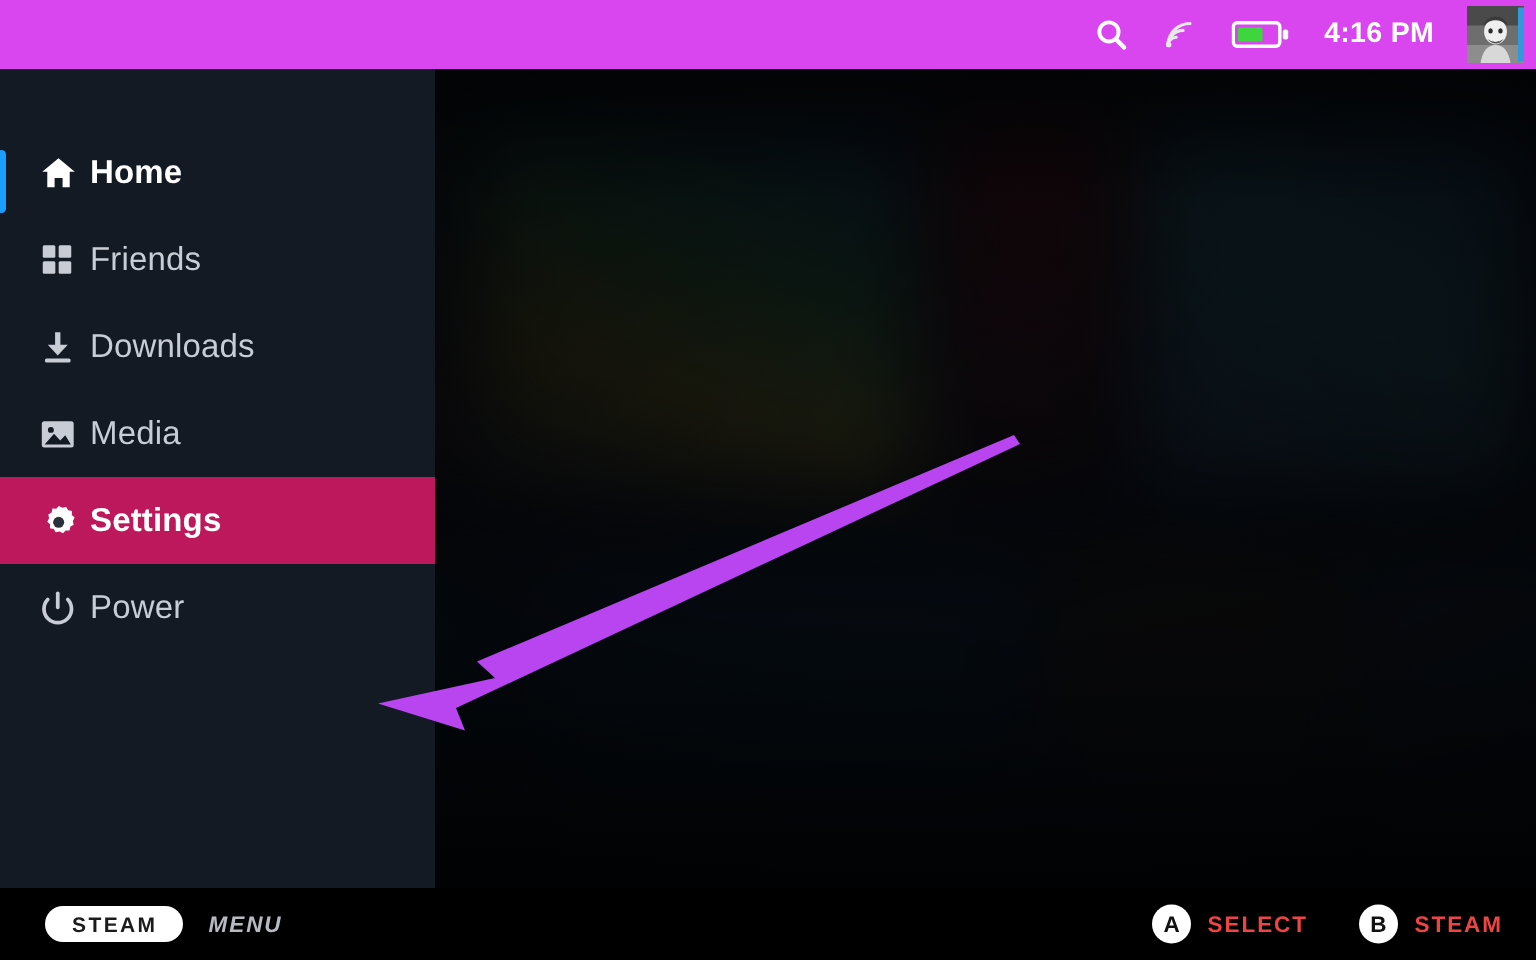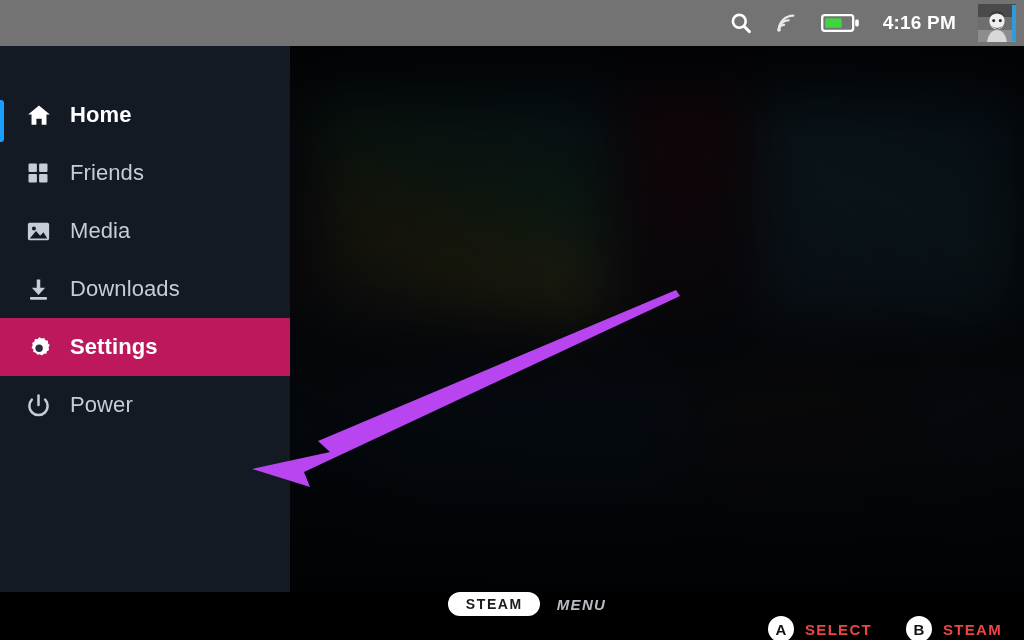--- a/index.html
+++ b/index.html
@@ -40,21 +40,21 @@
   }
   .bd-dim {
     position:absolute; inset:0;
     background:rgba(4,6,10,.55);
   }
 
   
   .topbar {
     position:absolute; left:0; top:0;
     width:1024px; height:46px;
-    background:#737373;
+    background:#d946ef;
     display:flex; align-items:center; justify-content:flex-end;
     padding-right:0px;
     z-index:30;
   }
   .tb-icon { display:flex; align-items:center; justify-content:center; }
   .tb-search { margin-right:22px; }
   .tb-wifi { margin-right:24px; }
   .tb-batt { margin-right:22px; }
   .tb-time {
     color:#ffffff; font-size:19px; font-weight:700;
@@ -85,21 +85,20 @@
     position:relative;
     display:flex; align-items:center;
     height:58px;
     padding-left:26px;
   }
   .nav-item .ni-icon {
     width:34px; flex:0 0 34px;
     display:flex; align-items:center; justify-content:flex-start;
   }
   .nav-item .ni-label {
-    margin-left:10px;
     font-size:22px;
     color:#c7ccd5;
     letter-spacing:.1px;
     font-weight:400;
   }
   .nav-item.active { background:#be185d; }
   .nav-item.active .ni-label { color:#ffffff; font-weight:700; }
   .nav-item.home .ni-label { color:#ffffff; font-weight:700; }
   .accent-bar {
     position:absolute; left:-2px; top:14px;
@@ -110,21 +109,20 @@
   
   .arrow { position:absolute; left:0; top:0; z-index:40; pointer-events:none; }
 
   
   .bottombar {
     position:absolute; left:0; top:592px;
     width:1024px; height:48px;
     background:#000;
     display:flex; align-items:center;
     z-index:30;
-    flex-direction:column;
   }
   .bb-left { display:flex; align-items:center; padding-left:30px; }
   .steam-pill {
     background:#ffffff; color:#1b1b1b;
     font-size:14px; font-weight:700; letter-spacing:1.6px;
     padding:5px 17px 5px 18px; border-radius:14px;
     line-height:1;
   }
   .bb-menu {
     margin-left:17px;
@@ -236,37 +234,37 @@
           </svg>
         </span>
         <span class="ni-label">Friends</span>
       </div>
 
 
 
       <div class="nav-item">
         <span class="ni-icon">
           <svg width="25" height="25" viewBox="0 0 24 24">
+            <rect x="10.3" y="2.4" width="3.4" height="9.4" fill="#c7ccd5"></rect>
+            <path d="M5.6 10.4 L12 17.2 L18.4 10.4 z" fill="#c7ccd5"></path>
+            <rect x="3.8" y="19.2" width="16.4" height="2.6" rx="1" fill="#c7ccd5"></rect>
+          </svg>
+        </span>
+        <span class="ni-label">Downloads</span>
+      </div>
+
+      <div class="nav-item">
+        <span class="ni-icon">
+          <svg width="25" height="25" viewBox="0 0 24 24">
             <rect x="1.8" y="3.6" width="20.4" height="16.8" rx="1.6" fill="#c7ccd5"></rect>
             <circle cx="7.6" cy="9.2" r="1.9" fill="#131a24"></circle>
             <path d="M3.6 18.6 L9.6 11.6 L13.6 16 L16.8 12.6 L20.4 18.6 z" fill="#131a24"></path>
           </svg>
         </span>
         <span class="ni-label">Media</span>
-      </div>
-
-      <div class="nav-item">
-        <span class="ni-icon">
-          <svg width="25" height="25" viewBox="0 0 24 24">
-            <rect x="10.3" y="2.4" width="3.4" height="9.4" fill="#c7ccd5"></rect>
-            <path d="M5.6 10.4 L12 17.2 L18.4 10.4 z" fill="#c7ccd5"></path>
-            <rect x="3.8" y="19.2" width="16.4" height="2.6" rx="1" fill="#c7ccd5"></rect>
-          </svg>
-        </span>
-        <span class="ni-label">Downloads</span>
       </div>
 
       <div class="nav-item active">
         <span class="ni-icon">
           <svg width="26" height="26" viewBox="0 0 24 24">
             <path d="M12 1.6 l2.1 1.1 l2.3-.5 l1.2 2 l2.3 .5 l-.1 2.3 l1.7 1.6 l-1.1 2.1 l.5 2.3 l-2 1.2 l-.5 2.3 l-2.3-.1 l-1.6 1.7 l-2.1-1.1 l-2.3 .5 l-1.2-2 l-2.3-.5 l.1-2.3 l-1.7-1.6 l1.1-2.1 l-.5-2.3 l2-1.2 l.5-2.3 l2.3 .1 z" fill="#ffffff" transform="translate(0,1.4) scale(1.02)"></path>
             <circle cx="12.1" cy="13.1" r="3.4" fill="#2b313c"></circle>
           </svg>
         </span>
         <span class="ni-label">Settings</span>

